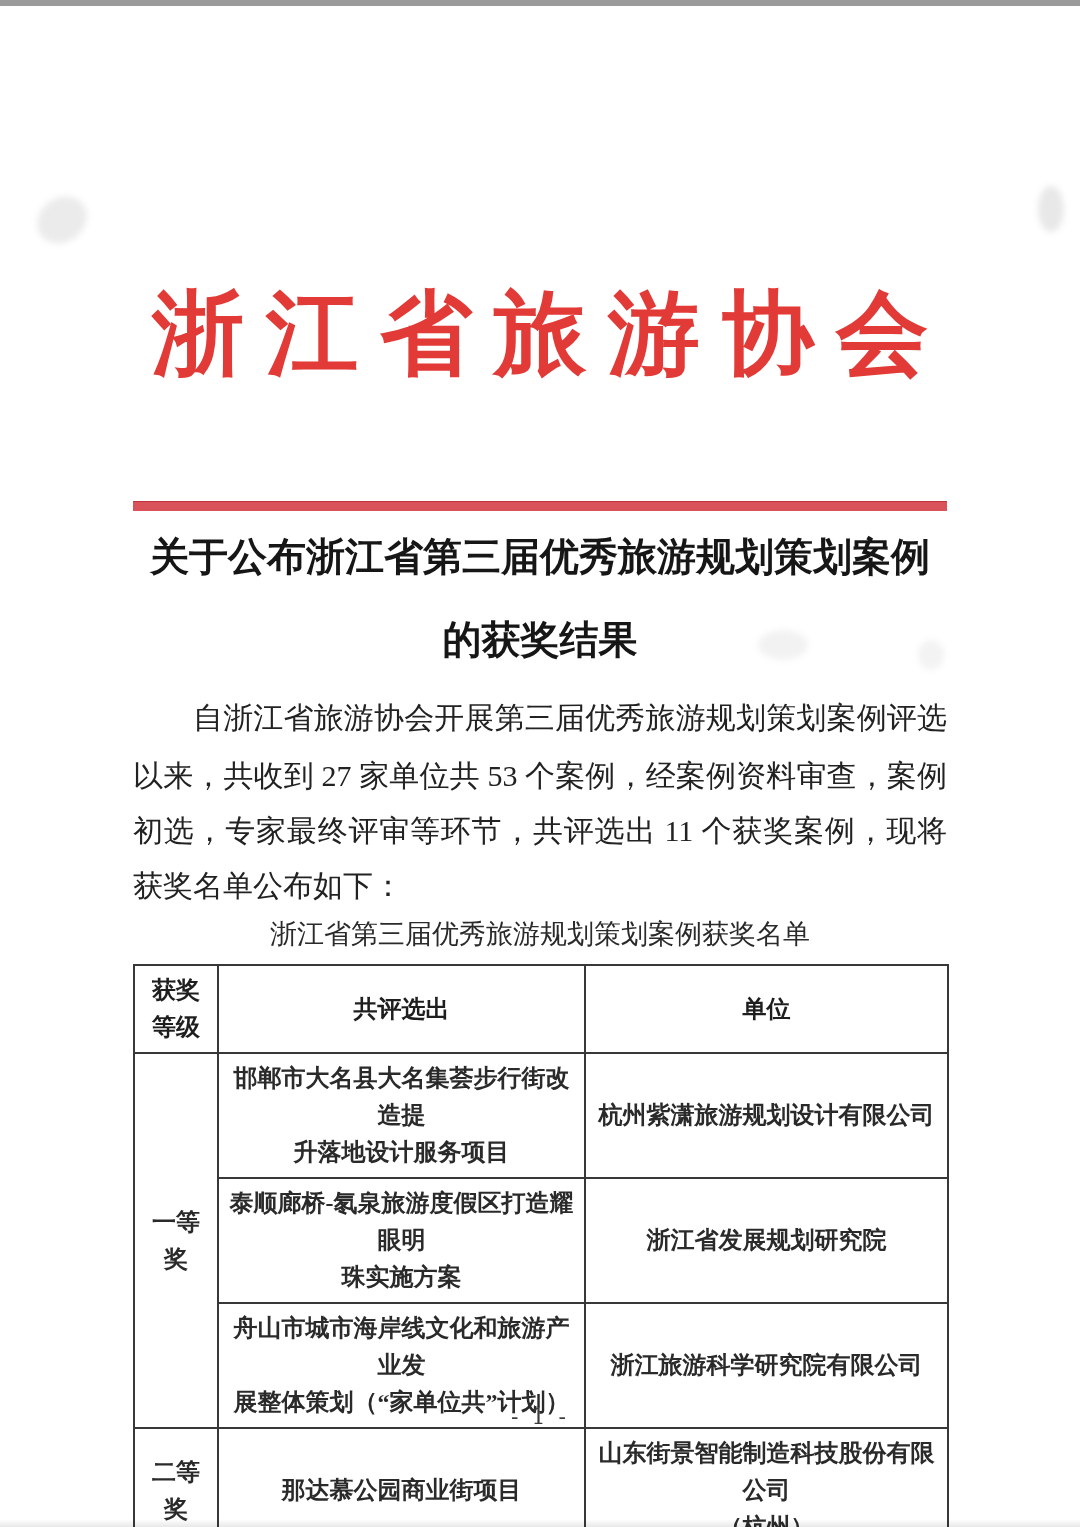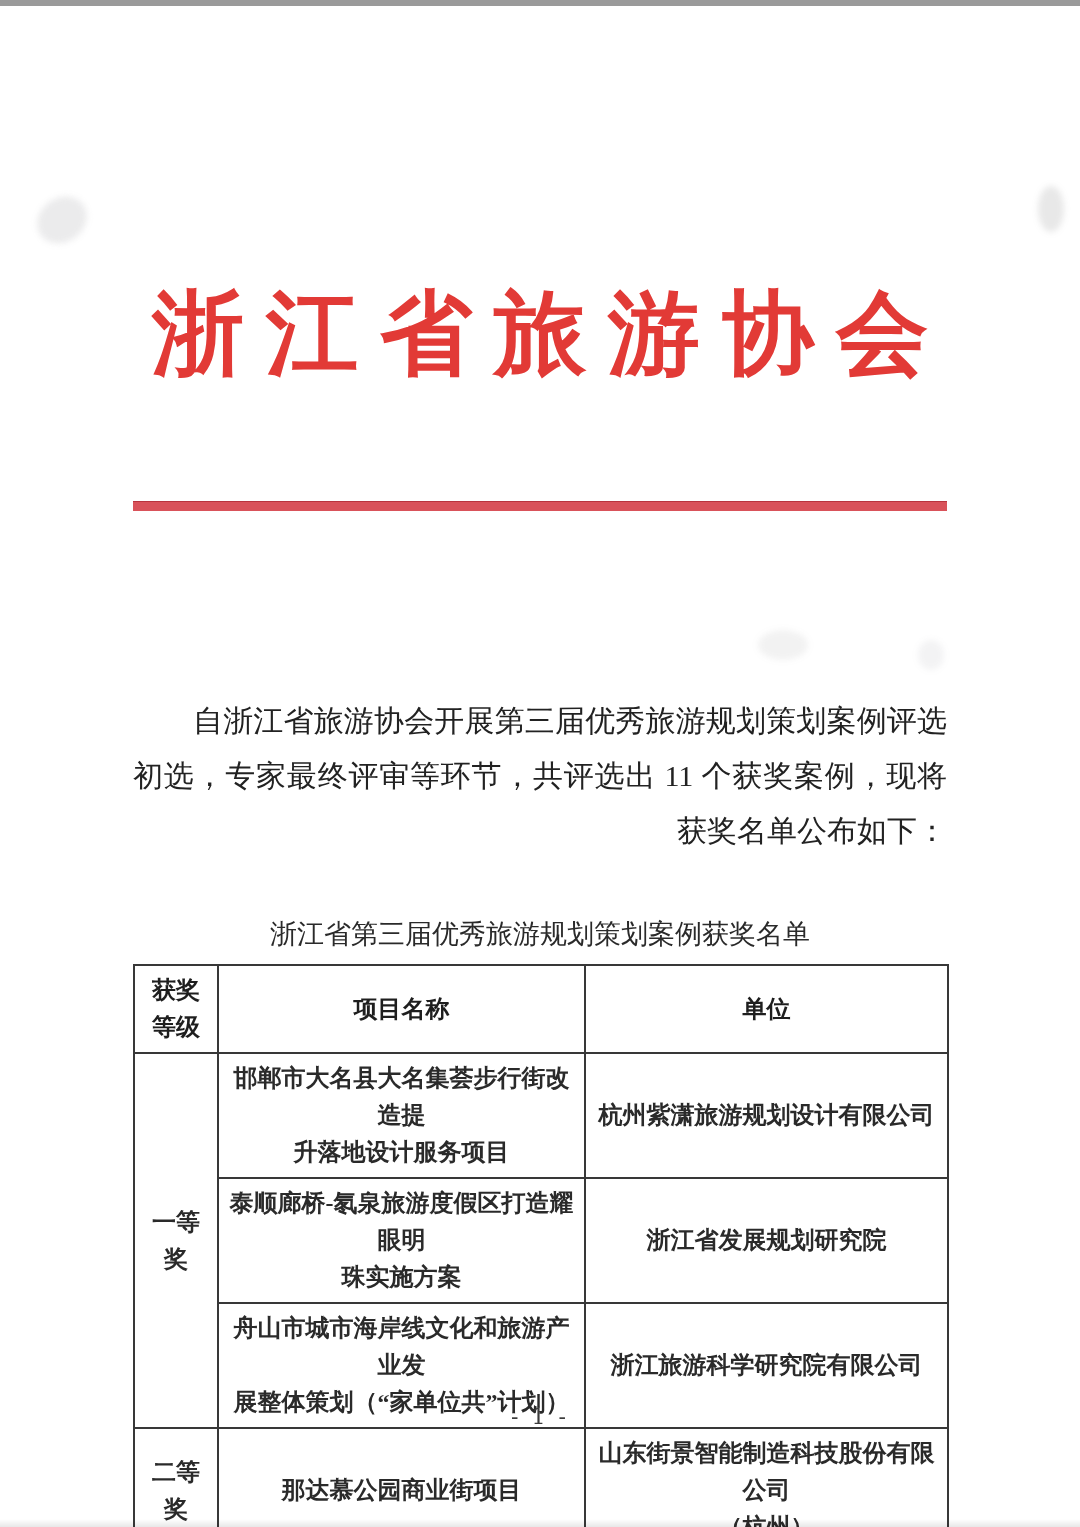--- a/index.html
+++ b/index.html
@@ -50,23 +50,23 @@
   .doc-title-line + .doc-title-line { margin-top: 37px; }
 
   
   .body-text {
     position: absolute;
     top: 687px; left: 133px;
     width: 814px;
     font-size: 30px;
     color: #222;
   }
-  .para-line { line-height: 55px; text-align: right; }
+  .para-line { line-height: 55px; }
   .para-line.justified { text-align: justify; text-align-last: justify; }
-  .para-line.indent { text-indent: 2em; }
+  .para-line.indent { text-indent: 2em; font-family: Liberation Mono, monospace; }
 
   
   .table-caption {
     position: absolute;
     top: 908px; left: 0; right: 0;
     text-align: center;
     font-size: 27px;
     line-height: 40px;
     color: #2a2a2a;
   }
@@ -131,40 +131,45 @@
 </style>
 </head>
 <body>
 
 <div class="page">
 
   <div class="letterhead">浙江省旅游协会</div>
 
   <div class="red-rule"></div>
 
+  <div class="doc-title">
+    <div class="doc-title-line">关于公布浙江省第三届优秀旅游规划策划案例</div>
+    <div class="doc-title-line">的获奖结果</div>
+  </div>
 
   <div class="body-text">
     <div class="para-line justified indent">自浙江省旅游协会开展第三届优秀旅游规划策划案例评选</div>
+    <div class="para-line justified">以来，共收到 27 家单位共 53 个案例，经案例资料审查，案例</div>
     <div class="para-line justified">初选，专家最终评审等环节，共评选出 11 个获奖案例，现将</div>
     <div class="para-line">获奖名单公布如下：</div>
   </div>
 
   <div class="table-caption">浙江省第三届优秀旅游规划策划案例获奖名单</div>
 
   <table class="awards">
     <colgroup>
       <col class="c-award">
       <col class="c-project">
       <col class="c-org">
     </colgroup>
     <tbody>
       <tr class="h-header">
         <th>获奖
 等级</th>
-        <th>项目名称</th>
+        <th>共评选出</th>
         <th>单位</th>
       </tr>
       <tr class="h-r1">
         <td rowspan="3">一等奖</td>
         <td>邯郸市大名县大名集荟步行街改造提
 升落地设计服务项目</td>
         <td>杭州紫潇旅游规划设计有限公司</td>
       </tr>
       <tr class="h-r2">
         <td>泰顺廊桥-氡泉旅游度假区打造耀眼明

